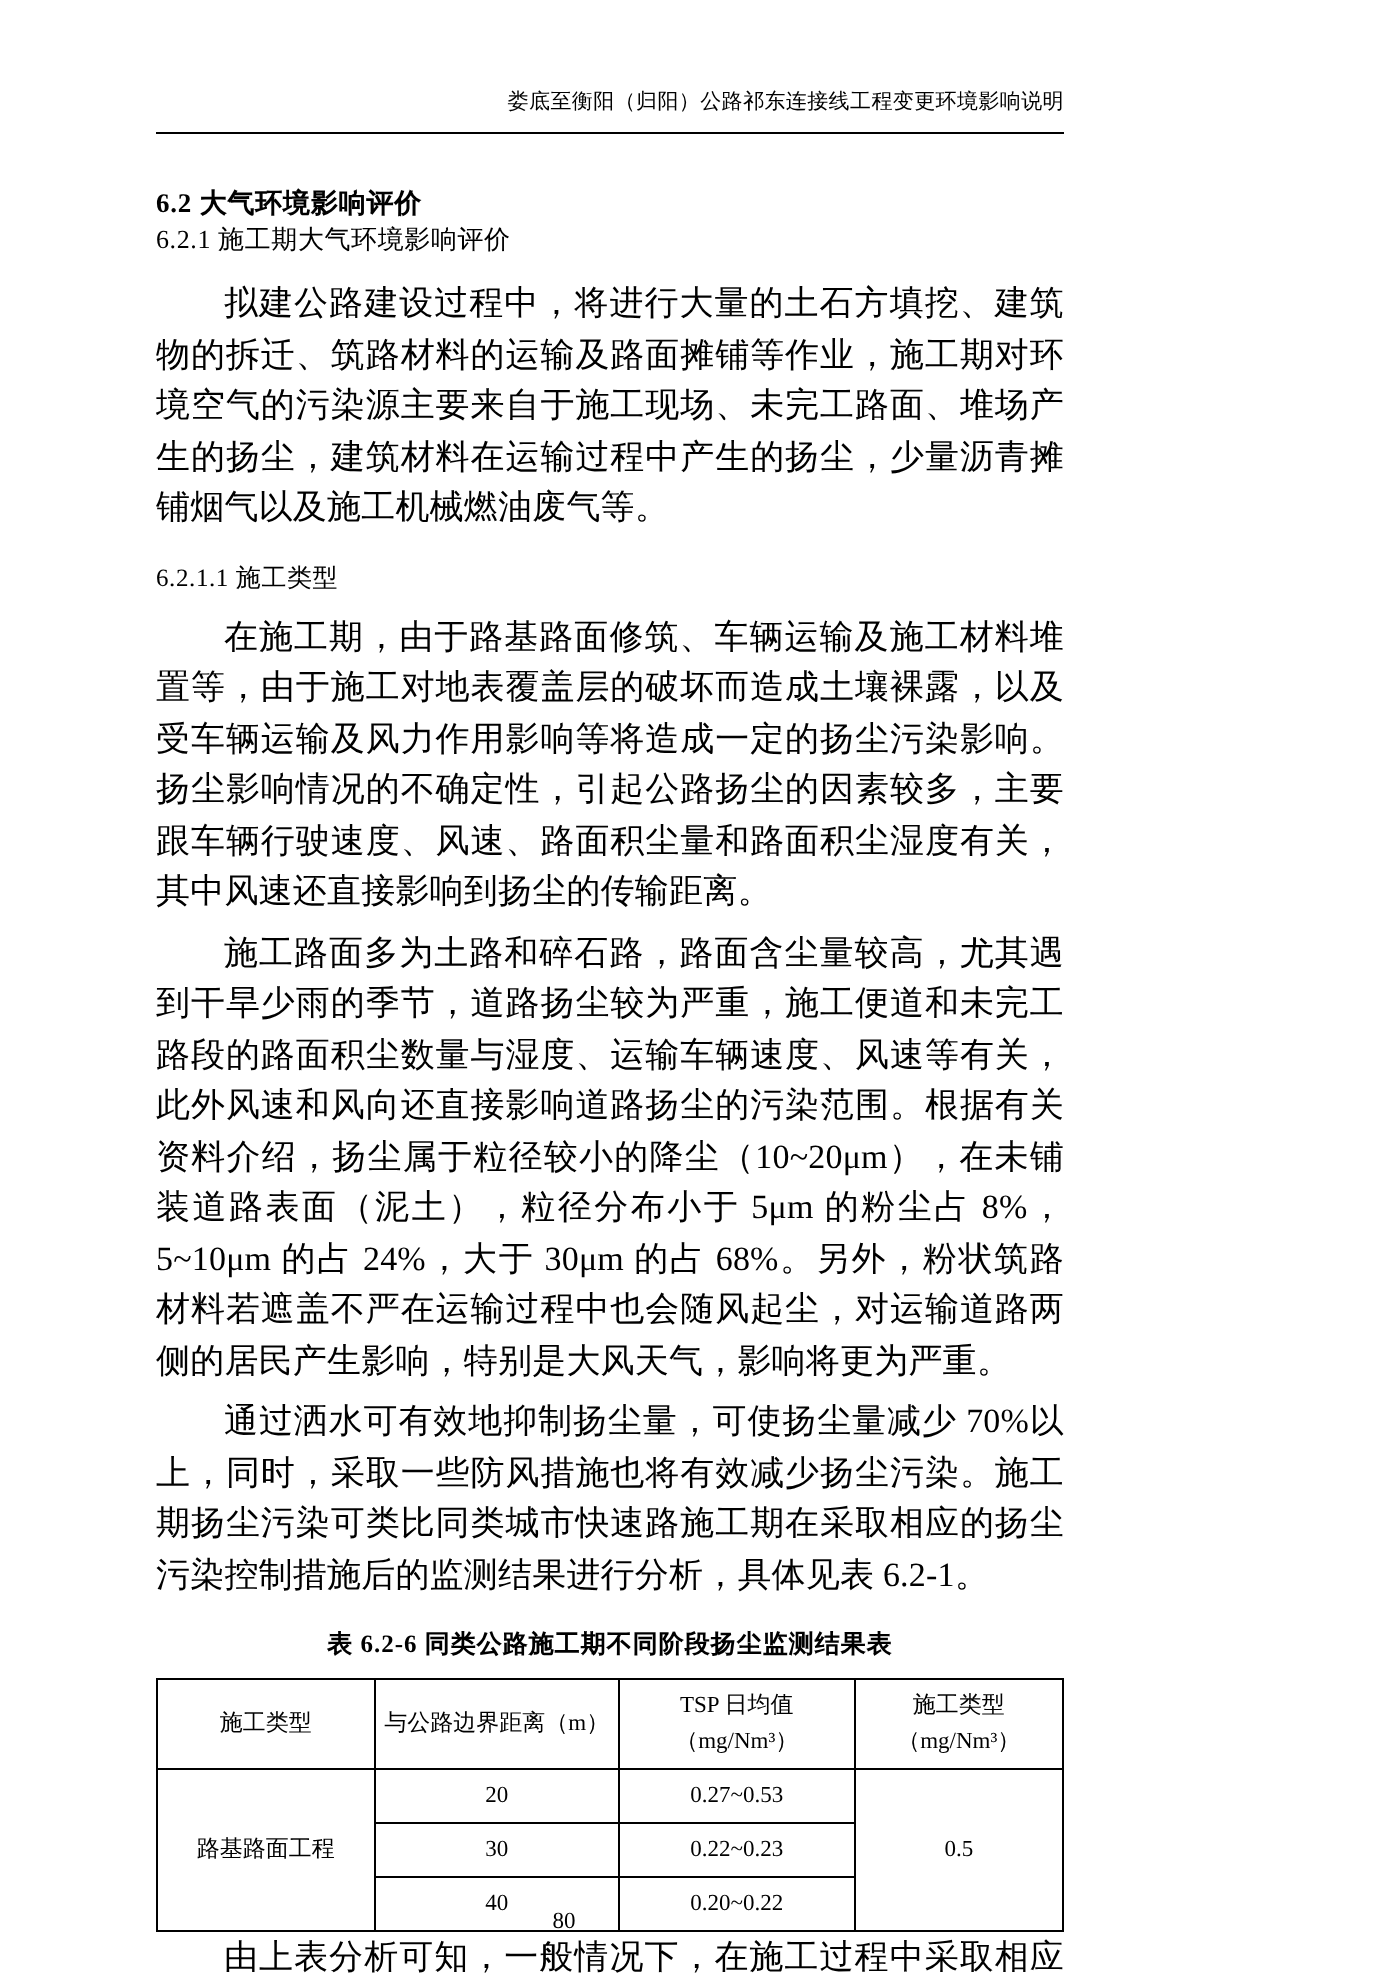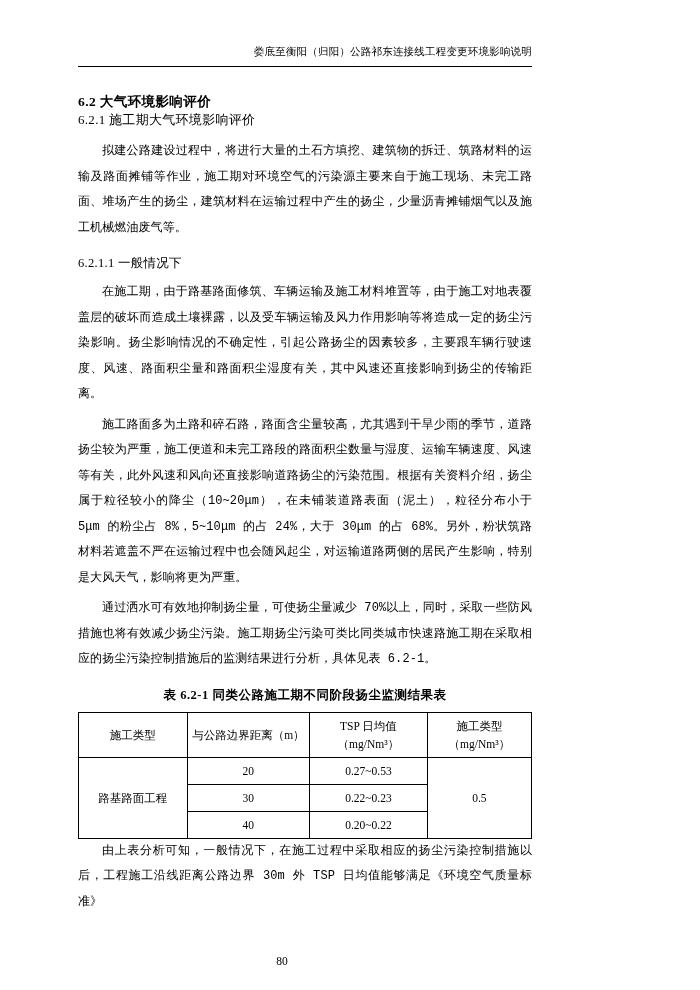--- a/index.html
+++ b/index.html
@@ -48,28 +48,27 @@
     margin: 0 0 10px 0;
     letter-spacing: 0.3px;
   }
   h4.subsub-title {
     font-size: 12.5px;
     font-weight: normal;
     margin: 14px 0 8px 0;
     letter-spacing: 0.3px;
   }
   p.para {
-    font-size: 12px;
+    font-size: 17px;
     line-height: 25.5px;
     margin: 0 0 5px 0;
     text-align: justify;
     text-justify: inter-ideograph;
     text-indent: 2em;
     letter-spacing: 0.1px;
-    font-family: Liberation Mono, monospace;
   }
   .table-caption {
     text-align: center;
     font-size: 12.5px;
     font-weight: bold;
     margin: 14px 0 8px 0;
     letter-spacing: 0.5px;
   }
   table.data-table {
     border-collapse: collapse;
@@ -116,27 +115,27 @@
     <span>娄底至衡阳（归阳）公路祁东连接线工程变更环境影响说明</span>
   </div>
   <div class="header-rule"></div>
 
   <h2 class="section-title">6.2  大气环境影响评价</h2>
 
   <h3 class="sub-title">6.2.1    施工期大气环境影响评价</h3>
 
   <p class="para">拟建公路建设过程中，将进行大量的土石方填挖、建筑物的拆迁、筑路材料的运输及路面摊铺等作业，施工期对环境空气的污染源主要来自于施工现场、未完工路面、堆场产生的扬尘，建筑材料在运输过程中产生的扬尘，少量沥青摊铺烟气以及施工机械燃油废气等。</p>
 
-  <h4 class="subsub-title">6.2.1.1    一般情况下</h4>
+  <h4 class="subsub-title">6.2.1.1    施工类型</h4>
 
   <p class="para">在施工期，由于路基路面修筑、车辆运输及施工材料堆置等，由于施工对地表覆盖层的破坏而造成土壤裸露，以及受车辆运输及风力作用影响等将造成一定的扬尘污染影响。扬尘影响情况的不确定性，引起公路扬尘的因素较多，主要跟车辆行驶速度、风速、路面积尘量和路面积尘湿度有关，其中风速还直接影响到扬尘的传输距离。</p>
   <p class="para">施工路面多为土路和碎石路，路面含尘量较高，尤其遇到干旱少雨的季节，道路扬尘较为严重，施工便道和未完工路段的路面积尘数量与湿度、运输车辆速度、风速等有关，此外风速和风向还直接影响道路扬尘的污染范围。根据有关资料介绍，扬尘属于粒径较小的降尘（10~20μm），在未铺装道路表面（泥土），粒径分布小于 5μm 的粉尘占 8%，5~10μm 的占 24%，大于 30μm 的占 68%。另外，粉状筑路材料若遮盖不严在运输过程中也会随风起尘，对运输道路两侧的居民产生影响，特别是大风天气，影响将更为严重。</p>
   <p class="para">通过洒水可有效地抑制扬尘量，可使扬尘量减少 70%以上，同时，采取一些防风措施也将有效减少扬尘污染。施工期扬尘污染可类比同类城市快速路施工期在采取相应的扬尘污染控制措施后的监测结果进行分析，具体见表 6.2-1。</p>
 
-  <div class="table-caption">表 6.2-1    同类公路施工期不同阶段扬尘监测结果表</div>
+  <div class="table-caption">表 6.2-6    同类公路施工期不同阶段扬尘监测结果表</div>
 
   <table class="data-table">
     <thead>
       <tr>
         <th class="col0">施工类型</th>
         <th class="col1">与公路边界距离（m）</th>
         <th class="col2">TSP 日均值（mg/Nm³）</th>
         <th class="col3">施工类型（mg/Nm³）</th>
       </tr>
     </thead>

